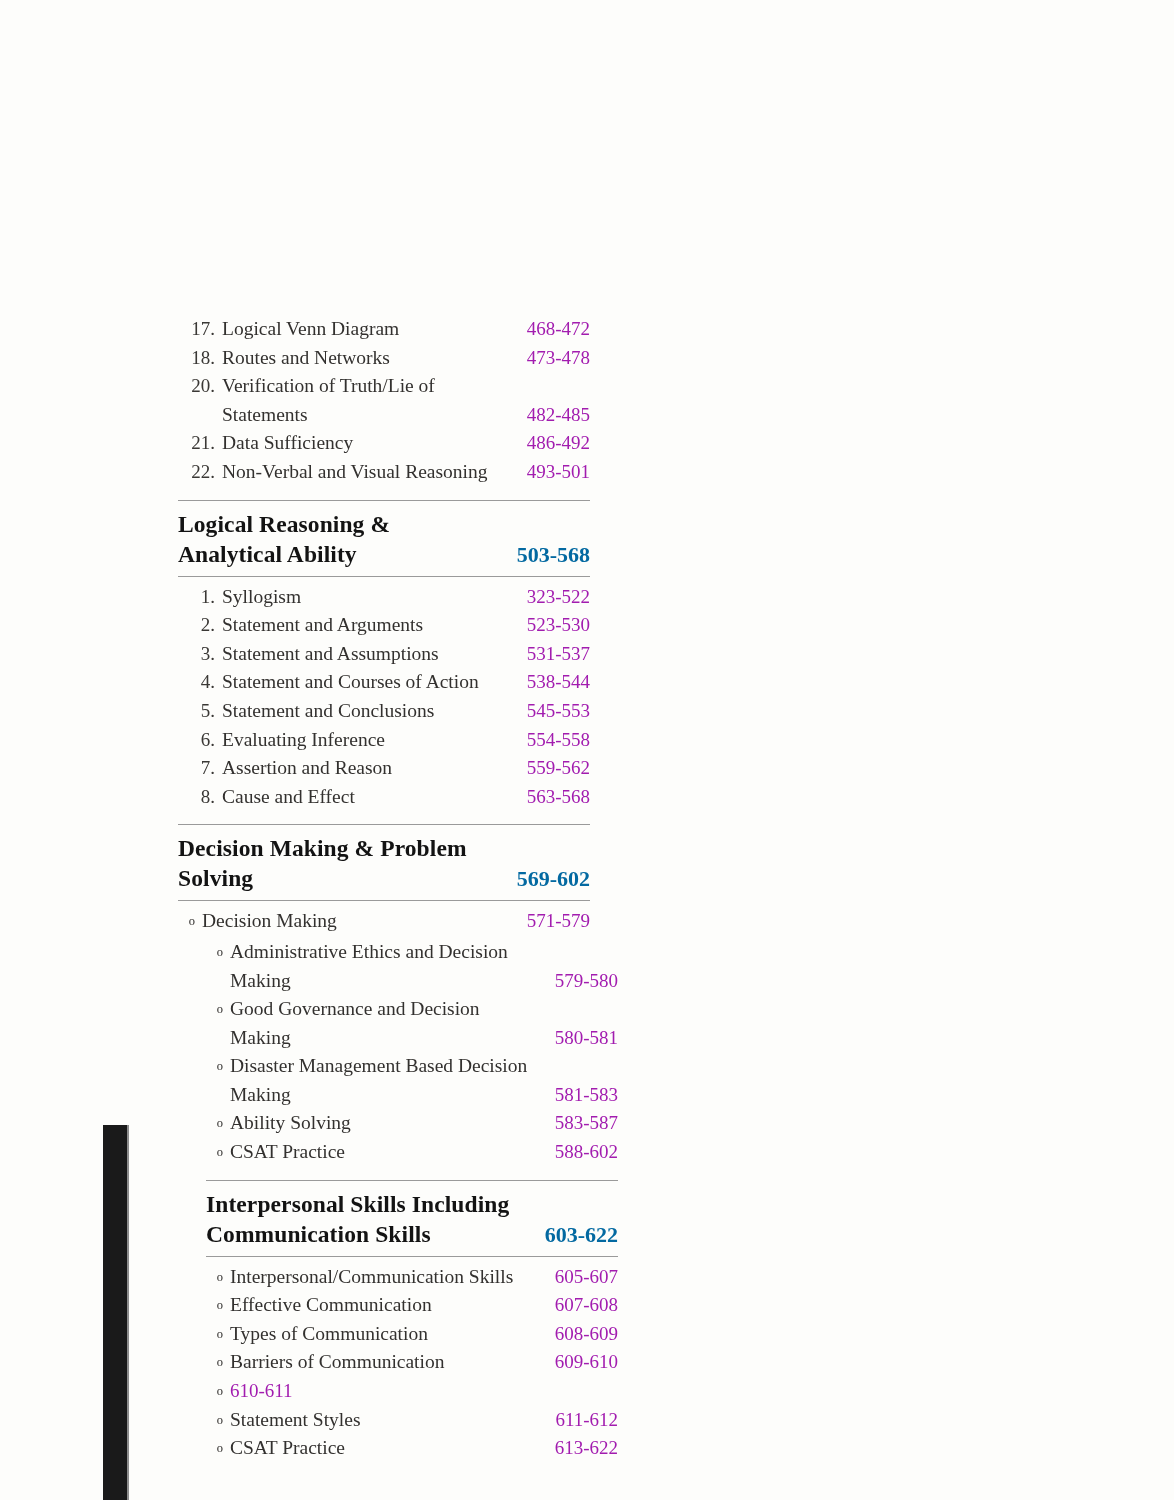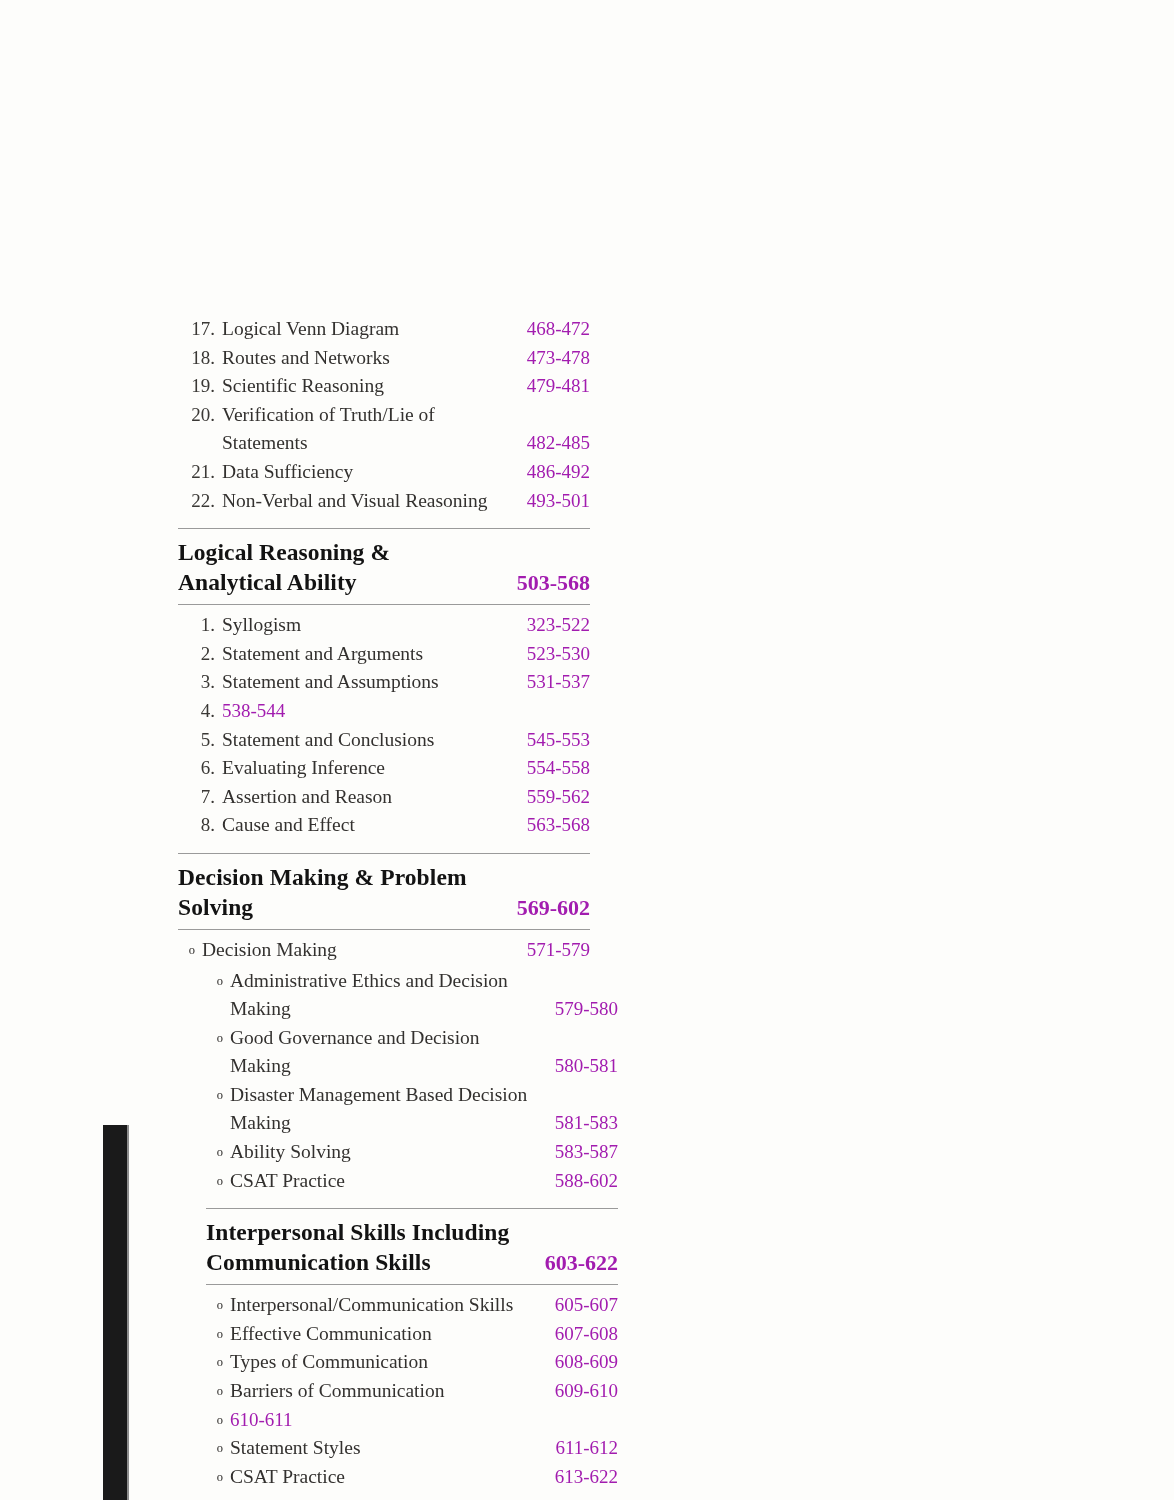--- a/index.html
+++ b/index.html
@@ -112,21 +112,21 @@
     line-height: 30px;
     font-weight: bold;
     color: #131313;
     letter-spacing: .1px;
     padding-right: 14px;
     font-family: Liberation Serif, serif;
   }
   .section-head .head-pages {
     font-size: 22px;
     font-weight: bold;
-    color: #a21caf;
+    color: #0369a1;
     white-space: nowrap;
     padding-bottom: 1px;
   }
 
   .sub-list {
     margin: 0;
     padding: 2px 0 0 0;
   }
   .clear { clear: both; }
 </style>
@@ -138,25 +138,20 @@
     <div class="sub-list">
         <div class="entry">
           <span class="num">17.</span>
           <span class="label">Logical Venn Diagram</span>
           <span class="pages">468-472</span>
         </div>
         <div class="entry">
           <span class="num">18.</span>
           <span class="label">Routes and Networks</span>
           <span class="pages">473-478</span>
-        </div>
-        <div class="entry">
-          <span class="num">19.</span>
-          <span class="label">Scientific Reasoning</span>
-          <span class="pages">479-481</span>
         </div>
         <div class="entry wrapped">
           <div class="row1">
             <span class="num">20.</span>
             <span class="label">Verification of Truth/Lie of</span>
           </div>
           <div class="row2">
             <span class="num">20.</span>
             <span class="label">Statements</span>
             <span class="pages">482-485</span>
@@ -194,20 +189,21 @@
             <span class="label">Statement and Arguments</span>
             <span class="pages">523-530</span>
           </div>
           <div class="entry">
             <span class="num">3.</span>
             <span class="label">Statement and Assumptions</span>
             <span class="pages">531-537</span>
           </div>
           <div class="entry">
             <span class="num">4.</span>
+            <span class="label">Statement and Courses of Action</span>
             <span class="pages">538-544</span>
           </div>
           <div class="entry">
             <span class="num">5.</span>
             <span class="label">Statement and Conclusions</span>
             <span class="pages">545-553</span>
           </div>
           <div class="entry">
             <span class="num">6.</span>
             <span class="label">Evaluating Inference</span>

